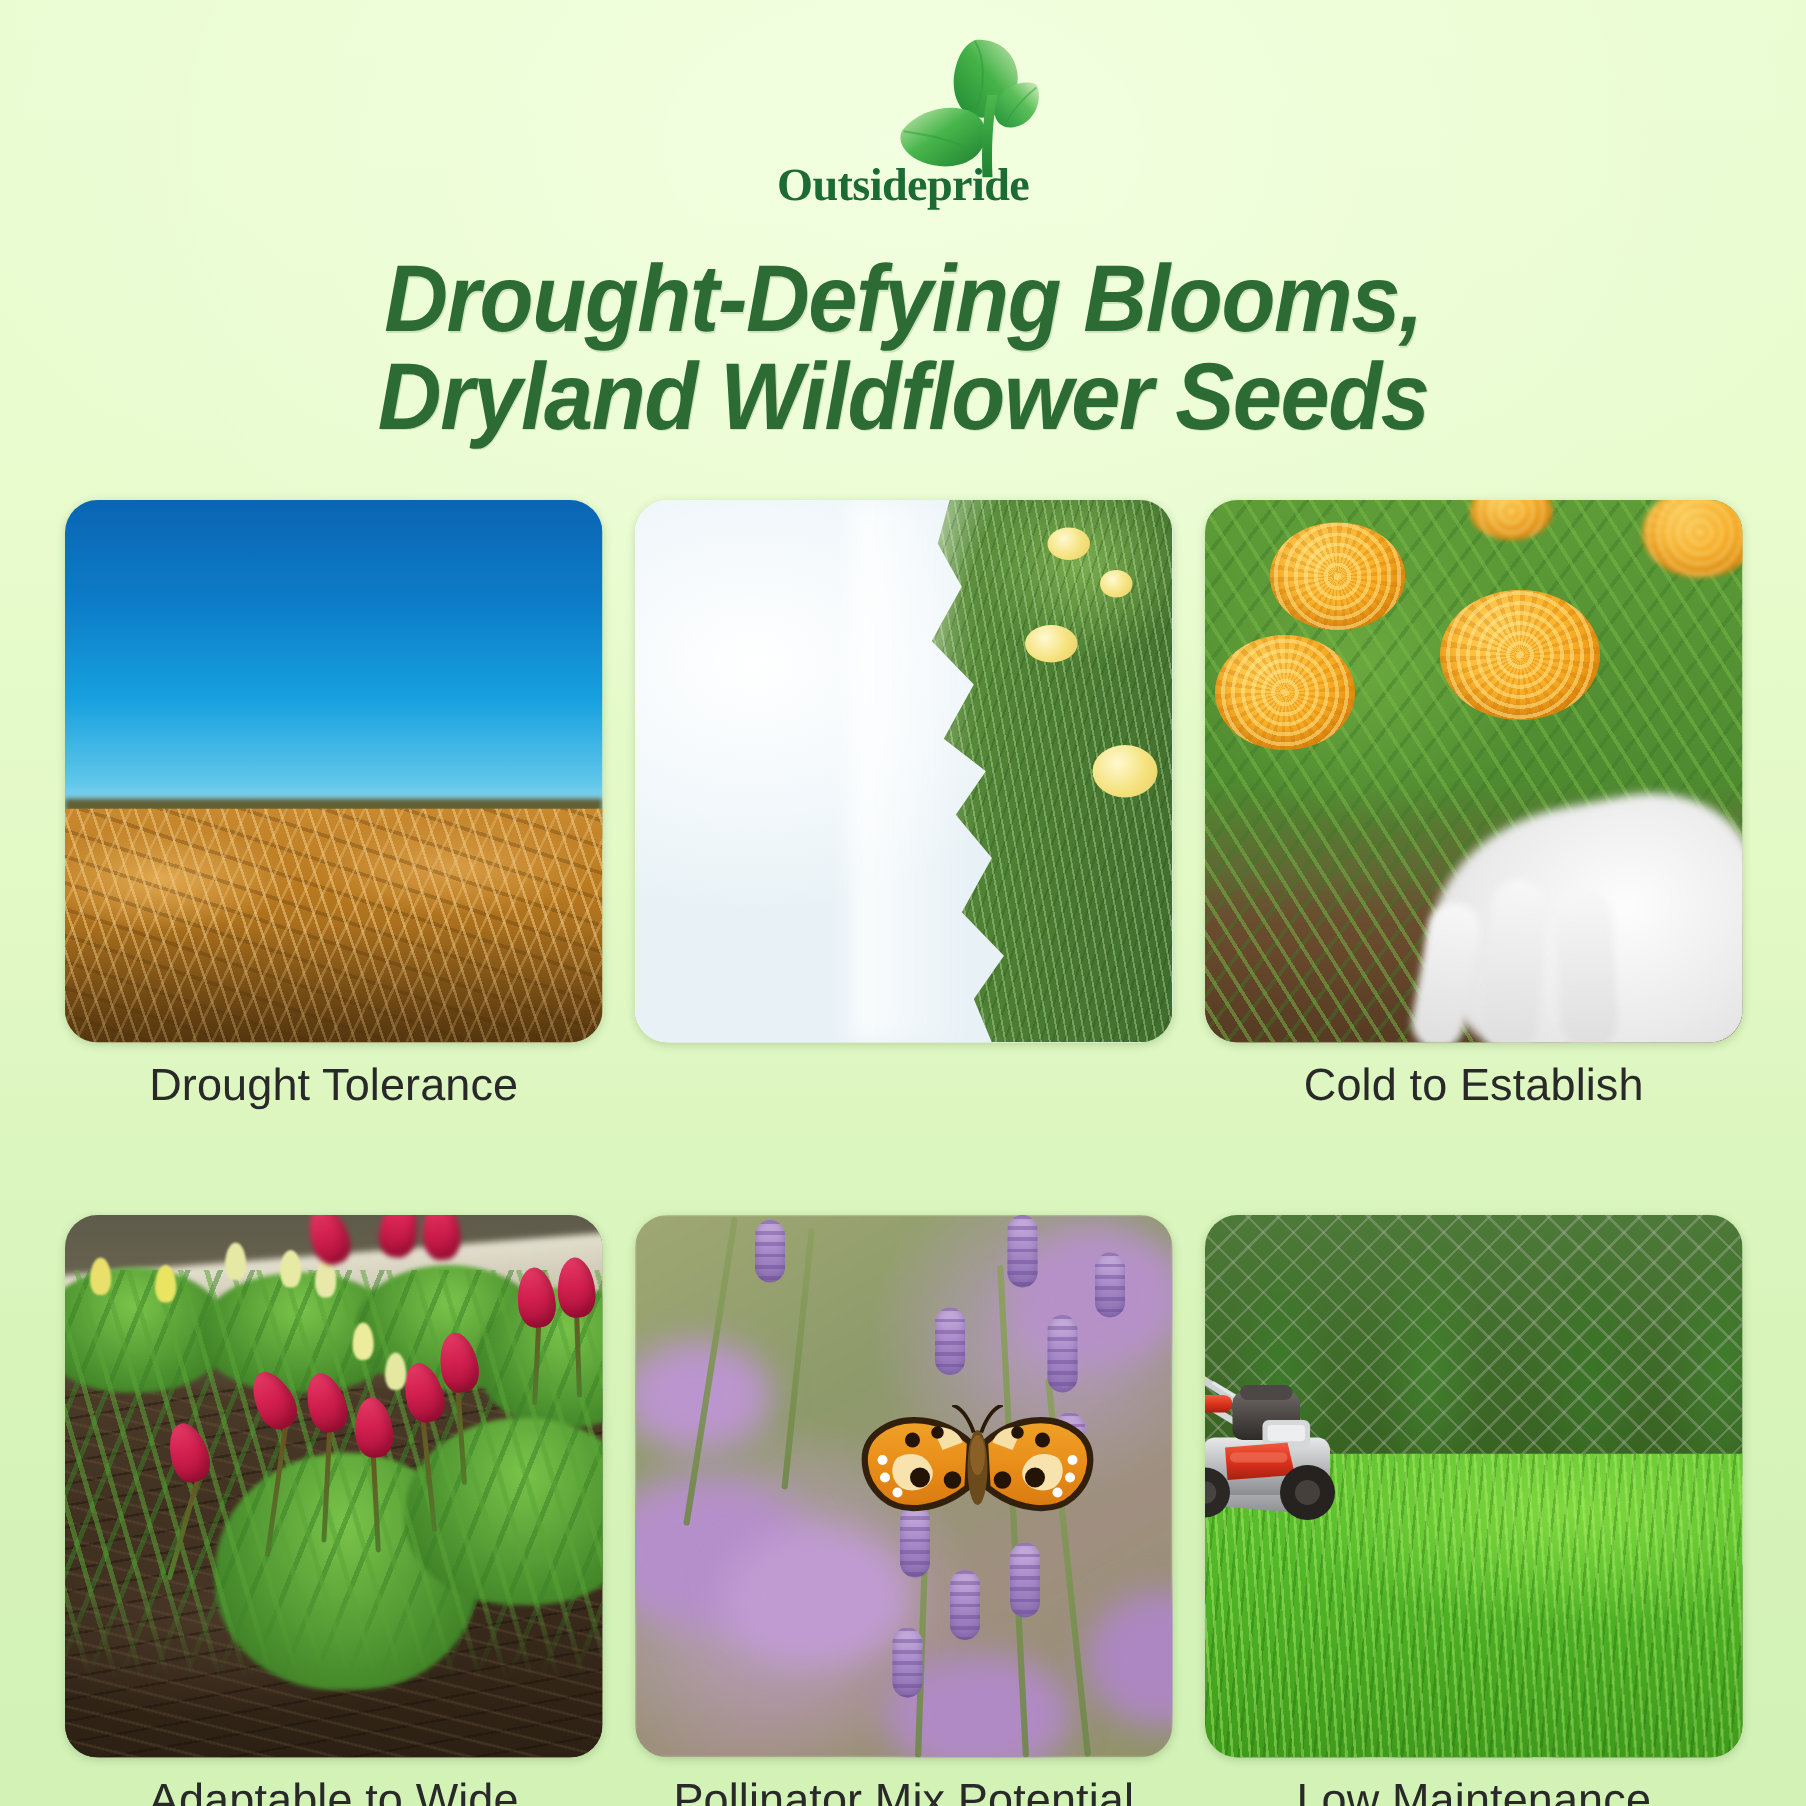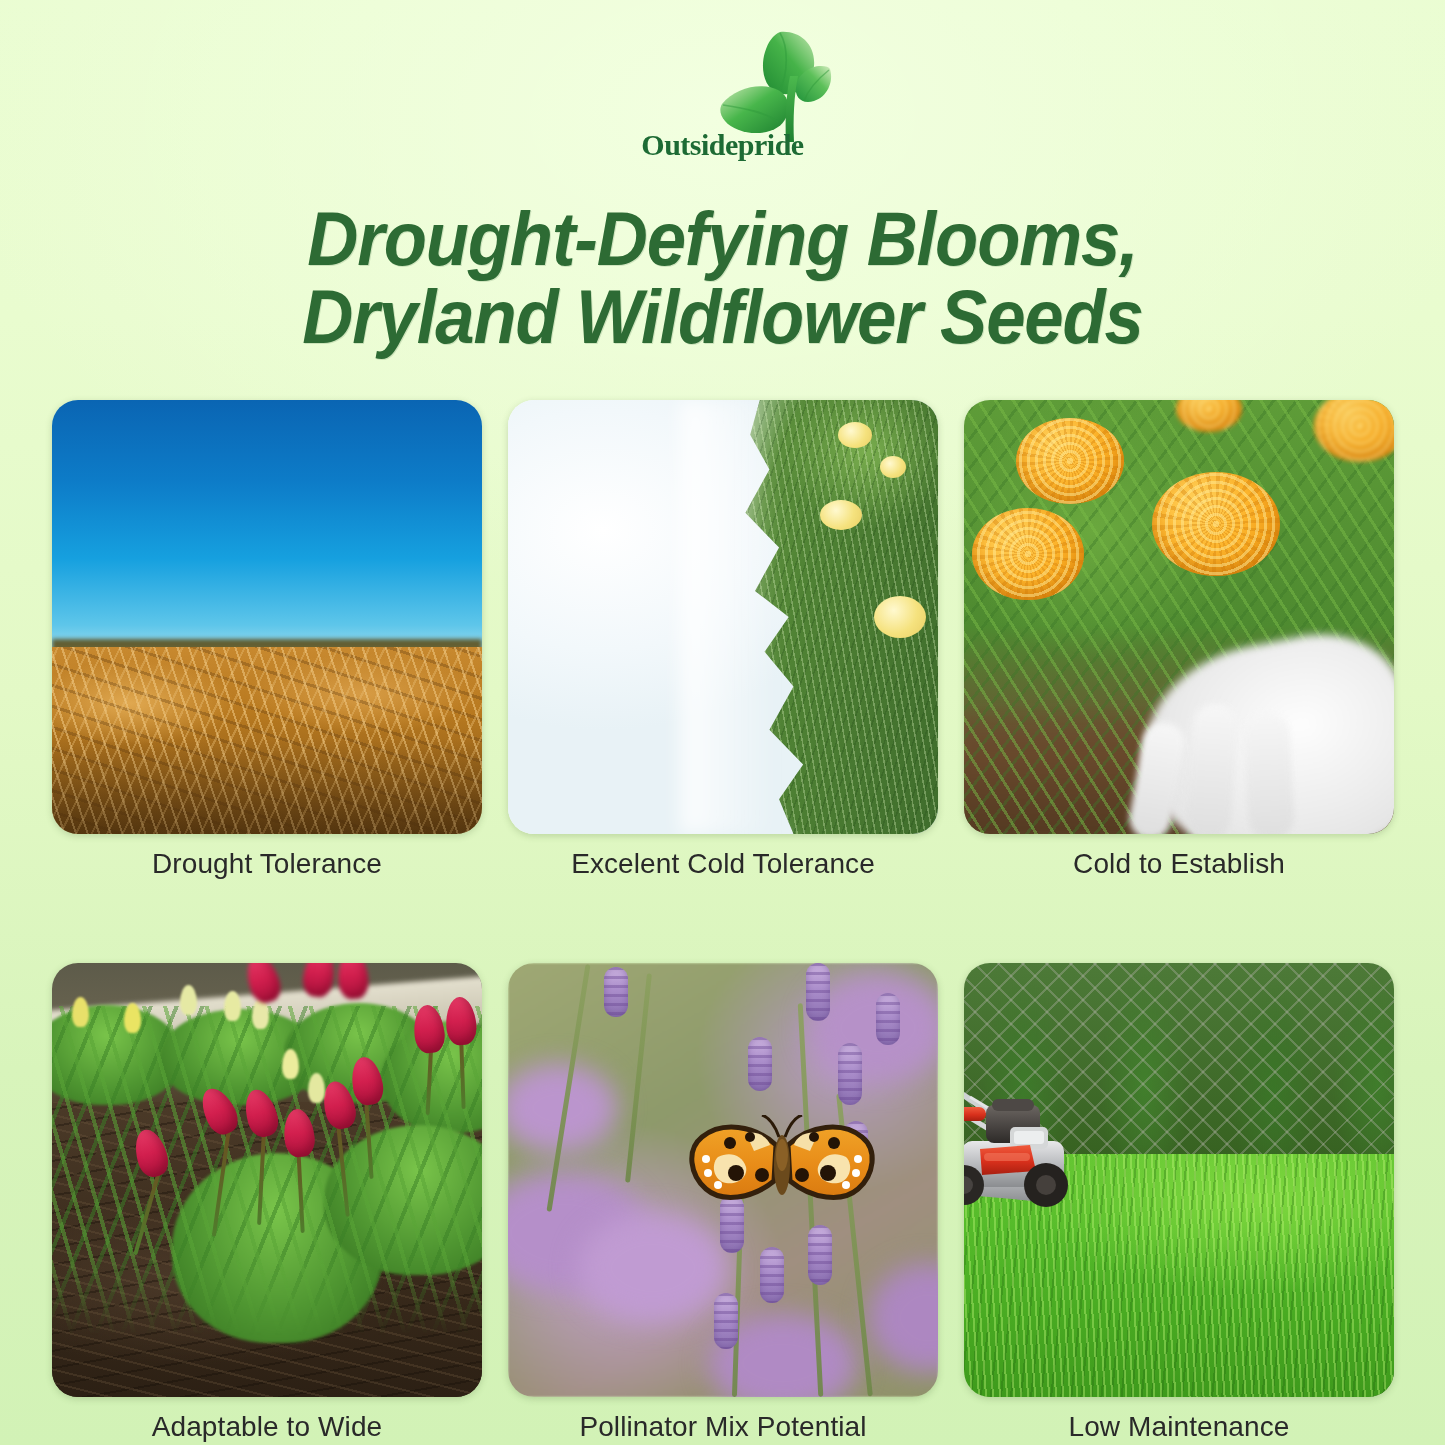--- a/index.html
+++ b/index.html
@@ -25,21 +25,21 @@
     position:relative;
     width:330px; height:160px;
   }
 
   .logo-mark { position:absolute; left:148px; top:2px; width:130px; height:118px; }
 
   .logo-word {
     position:absolute; left:0; top:108px; width:330px;
     font-family:"Liberation Serif", serif;
     font-weight:700;
-    font-size:30px;
+    font-size:37px;
     letter-spacing:-0.5px;
     color:#1d6b34;
     text-align:center;
     line-height:1;
   }
 
   .headline {
     margin-top:14px;
     font-family:"Liberation Sans Narrow","Liberation Sans", sans-serif;
     font-weight:700;
@@ -73,21 +73,21 @@
     width:430px; height:434px;
     border-radius:26px;
     overflow:hidden;
     position:relative;
     box-shadow:0 2px 7px rgba(60,90,40,0.22);
   }
 
   .caption {
     margin-top:13px;
     text-align:center;
-    font-size:28px;
+    font-size:36px;
     font-weight:400;
     color:#292929;
     line-height:1.18;
     letter-spacing:0.1px;
   }
 
   
   .layer { position:absolute; inset:0; }
 
   
@@ -384,23 +384,20 @@
     <div class="thumb">
       <div class="t2-snow"></div>
       <div class="t2-grass"></div>
       <div class="t2-texture"></div>
       <div class="t2-edge"></div>
       <div class="t2-fl" style="left:330px;top:22px;width:34px;height:26px;"></div>
       <div class="t2-fl" style="left:372px;top:56px;width:26px;height:22px;"></div>
       <div class="t2-fl" style="left:312px;top:100px;width:42px;height:30px;"></div>
       <div class="t2-fl" style="left:366px;top:196px;width:52px;height:42px;"></div>
     </div>
-    <div class="caption">
-      <span>Excelent Cold Tolerance</span>
-    </div>
   </div>
 
   <div class="cell">
     <div class="thumb">
       <div class="t3-bg layer"></div>
       <div class="t3-soil"></div>
       <div class="t3-foliage"></div>
       <div class="t3-bloom" style="left:52px;top:18px;width:108px;height:86px;"></div>
       <div class="t3-bloom" style="left:8px;top:108px;width:112px;height:92px;"></div>
       <div class="t3-bloom" style="left:188px;top:72px;width:128px;height:104px;"></div>

